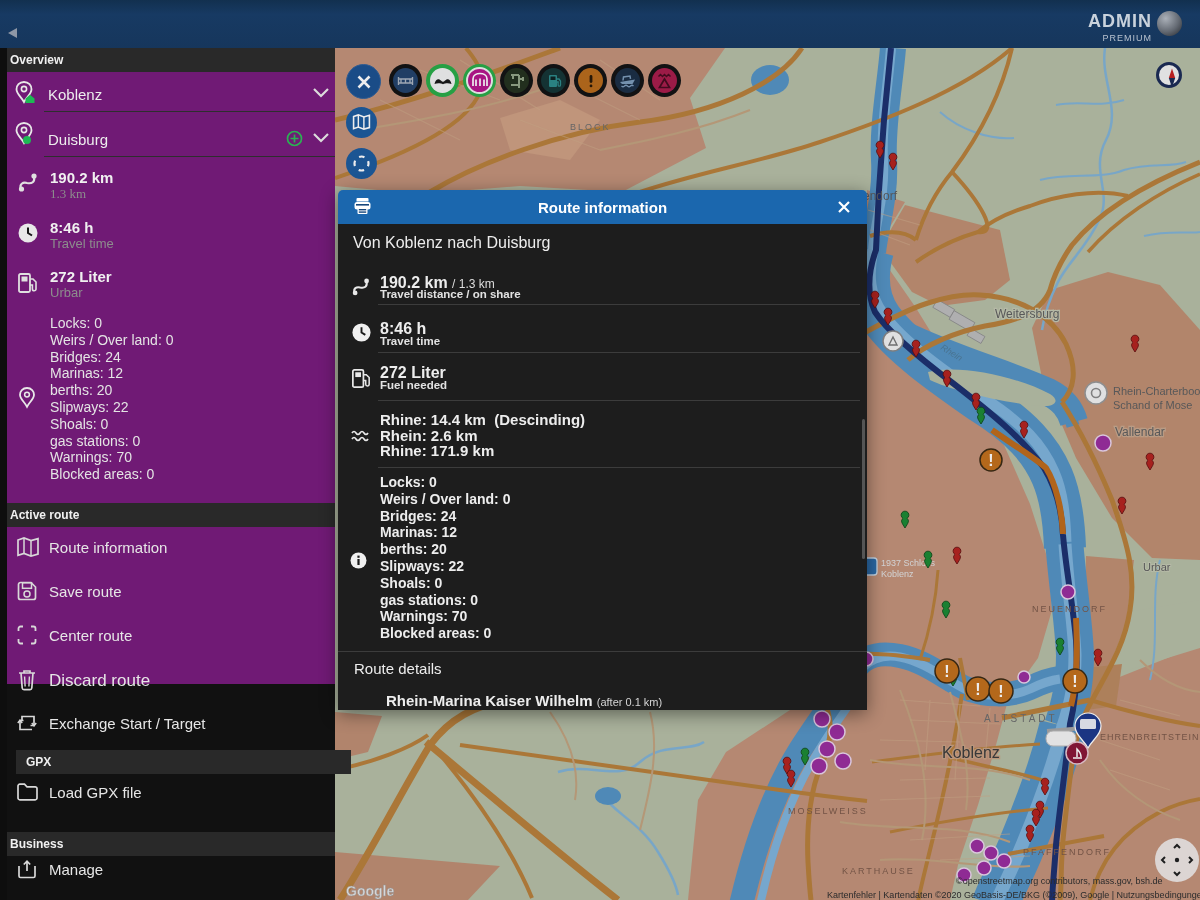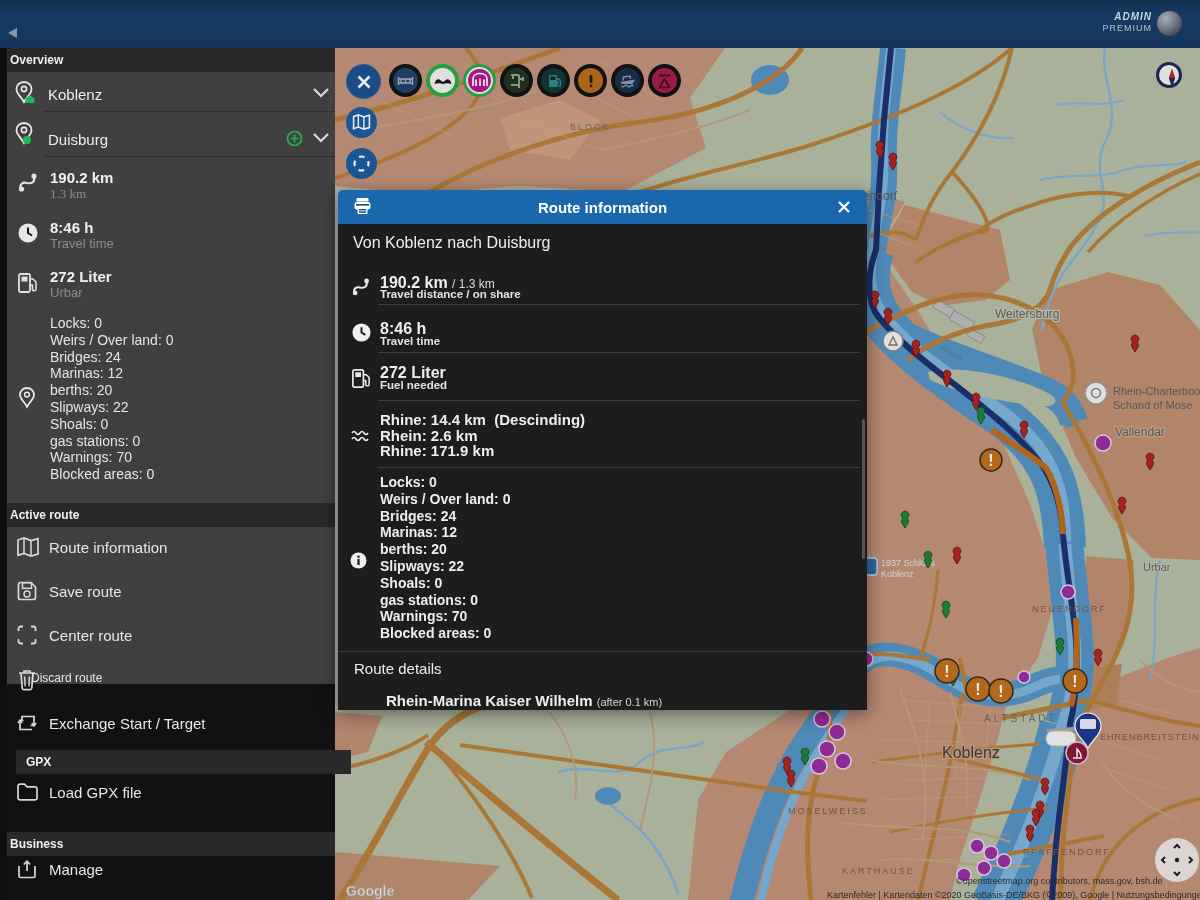--- a/index.html
+++ b/index.html
@@ -7,28 +7,28 @@
     font-family:"Liberation Sans", sans-serif; }
   #stage { position:relative; width:1200px; height:900px; }
 
   
   #topbar { position:absolute; left:0; top:0; width:1200px; height:48px;
     background:linear-gradient(#12304f 0%,#173a63 30%,#16365c 100%); z-index:30; }
   #backarrow { position:absolute; left:8px; top:28px; width:0; height:0;
     border-top:5px solid transparent; border-bottom:5px solid transparent;
     border-right:9px solid #8e97a6; }
   #admin { position:absolute; right:48px; top:11px; text-align:right; color:#c9d2dc; }
-  #admin .l1 { font-size:10px; font-weight:bold; letter-spacing:1px;font-style:italic; }
+  #admin .l1 { font-size:18px; font-weight:bold; letter-spacing:1px; }
   #admin .l2 { font-size:9px; letter-spacing:1px; margin-top:1px; color:#b8c2cf; }
   #avatar { position:absolute; right:18px; top:11px; width:25px; height:25px;
     border-radius:50%; background:radial-gradient(circle at 35% 30%, #aab0b8, #646a73 55%, #23262b); }
 
   
   #sidebar { position:absolute; left:0; top:48px; width:335px; height:636px;
-    background:#404040; z-index:20; color:#e9e9e9; }
+    background:#701a75; z-index:20; color:#e9e9e9; }
   .shead { background:#292929; color:#f0f0f0; font-size:12px; font-weight:bold;
     padding:5px 10px 5px 10px; height:24px; line-height:15px; }
   .srow { position:relative; }
   .divider { position:absolute; left:44px; right:0; bottom:0; height:1px; background:#2e2e2e; }
 
   
   .mapbtn { position:absolute; top:16px; width:33px; height:33px; border-radius:50%; background:#141414; }
   .mapbtn .inner { position:absolute; left:4px; top:4px; width:25px; height:25px; border-radius:50%;
     display:flex; align-items:center; justify-content:center; overflow:hidden; }
   .mapbtn.green { background:#2aad49; }
@@ -439,21 +439,21 @@
 
     <svg style="position:absolute;left:16px;top:576px;" width="22" height="22" viewBox="0 0 22 22">
       <path d="M2.5 7 V4.5 a2 2 0 0 1 2 -2 H7 M15 2.5 h2.5 a2 2 0 0 1 2 2 V7 M19.5 15 v2.5 a2 2 0 0 1 -2 2 H15 M7 19.5 H4.5 a2 2 0 0 1 -2 -2 V15" fill="none" stroke="#d8d8d8" stroke-width="1.8"></path>
     </svg>
     <div style="position:absolute;left:49px;top:579px;font-size:15px;color:#e6e6e6;">Center route</div>
 
     <svg style="position:absolute;left:17px;top:620px;" width="20" height="23" viewBox="0 0 20 23">
       <path d="M2 5 H18 M7 5 V3 h6 v2 M4 5 l1.2 15 a1.8 1.8 0 0 0 1.8 1.6 h6 a1.8 1.8 0 0 0 1.8 -1.6 L16 5" fill="none" stroke="#d8d8d8" stroke-width="1.7"></path>
       <path d="M7.6 8.5 l0.5 10 M12.4 8.5 l-0.5 10" stroke="#d8d8d8" stroke-width="1.4"></path>
     </svg>
-    <div style="position:absolute;left:31px;top:623px;font-size:12px;color:#e6e6e6;">Discard route</div>
+    <div style="position:absolute;left:49px;top:623px;font-size:17px;color:#e6e6e6;">Discard route</div>
 
     <svg style="position:absolute;left:16px;top:664px;" width="22" height="22" viewBox="0 0 22 22">
       <path d="M6 8 V4.5 h12 v9 h-3.5 M16 17.5 H4 v-9 h3.5" fill="none" stroke="#d8d8d8" stroke-width="1.7"></path>
       <path d="M15.8 11 l2.2 2.7 l2.2 -2.7 M6.2 11 L4 8.3 L1.8 11" fill="none" stroke="#d8d8d8" stroke-width="1.5"></path>
     </svg>
     <div style="position:absolute;left:49px;top:667px;font-size:15px;color:#e6e6e6;">Exchange Start / Target</div>
 
     <div class="shead" style="position:absolute;left:16px;top:702px;width:335px;">GPX</div>
 
     <svg style="position:absolute;left:16px;top:734px;" width="23" height="20" viewBox="0 0 23 20">

